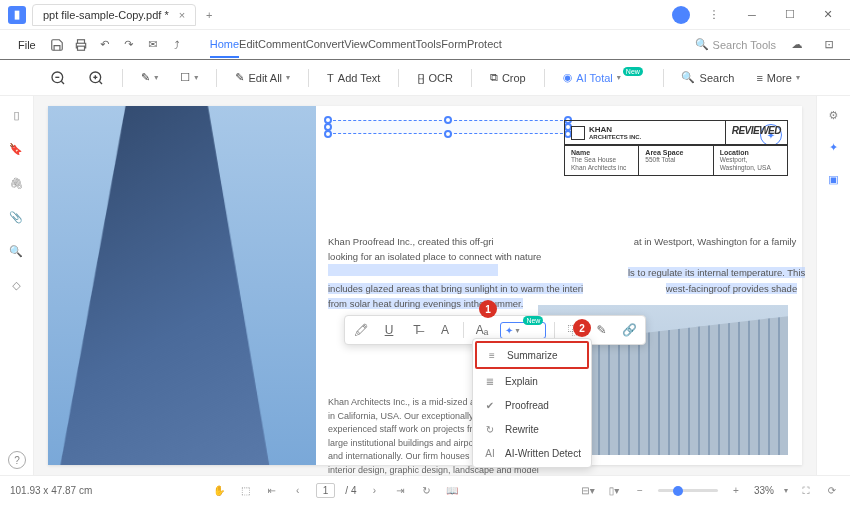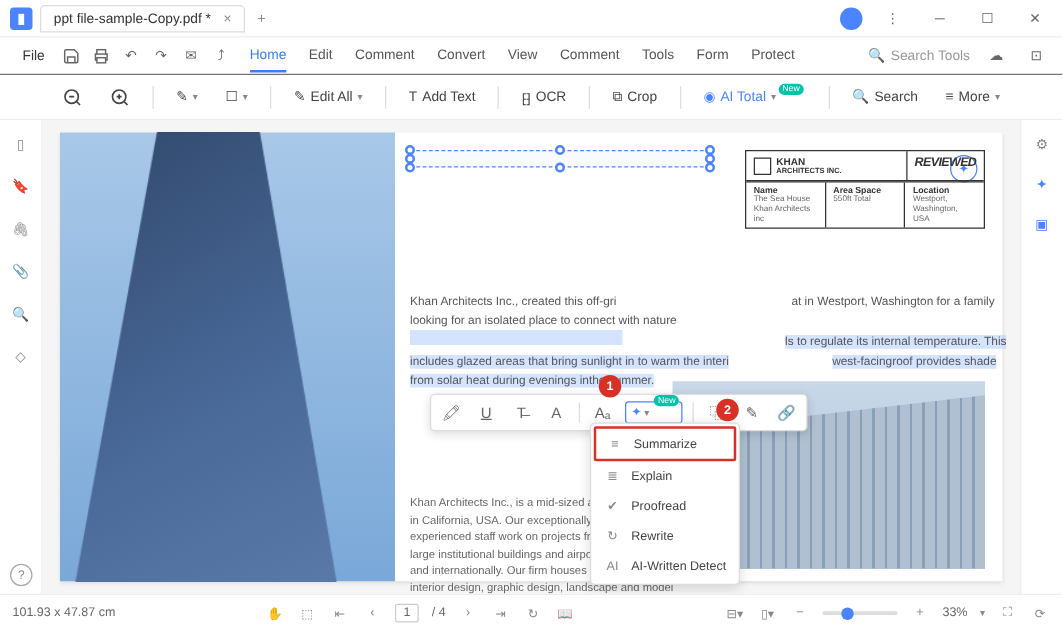--- a/index.html
+++ b/index.html
@@ -8,21 +8,21 @@
 .app-icon{width:18px;height:18px;background:#4c84ff;border-radius:3px;margin-right:6px;display:flex;align-items:center;justify-content:center;color:#fff;font-weight:bold;font-size:11px}
 .tab{display:flex;align-items:center;padding:4px 10px;background:#fff;border:1px solid #ddd;border-radius:4px 4px 0 0;font-size:11px;margin-right:4px}
 .tab-close{margin-left:10px;color:#888;cursor:pointer}
 .tab-add{width:18px;height:18px;display:flex;align-items:center;justify-content:center;color:#888;cursor:pointer}
 .titlebar-right{margin-left:auto;display:flex;align-items:center;gap:10px}
 .win-btn{width:28px;height:20px;display:flex;align-items:center;justify-content:center;color:#666;cursor:pointer}
 .avatar{width:18px;height:18px;background:#4c84ff;border-radius:50%}
 .menubar{height:30px;display:flex;align-items:center;padding:0 10px;border-bottom:1px solid #737373;gap:2px}
 .file-menu{padding:4px 8px;font-size:11px}
 .qat-btn{width:22px;height:22px;display:flex;align-items:center;justify-content:center;color:#666;cursor:pointer}
-.menu-tabs{display:flex;gap:18px;margin-left:10px}
+.menu-tabs{display:flex;margin-left:20px}
 .menu-tab{font-size:11px;padding:6px 0;cursor:pointer;color:#555}
 .menu-tab.active{color:#3a7cff;border-bottom:2px solid #3a7cff;font-weight:500}
 .menubar-right{margin-left:auto;display:flex;align-items:center;gap:10px}
 .search-tools{display:flex;align-items:center;gap:4px;color:#999;font-size:11px}
 .toolbar{height:36px;display:flex;align-items:center;justify-content:center;gap:6px;border-bottom:1px solid #eee;padding:0 10px}
 .tool-btn{display:flex;align-items:center;gap:4px;padding:4px 8px;font-size:11px;color:#444;cursor:pointer;border-radius:3px}
 .tool-divider{width:1px;height:18px;background:#ddd;margin:0 4px}
 .dropdown-arrow{font-size:8px;color:#888}
 .new-badge{background:#00c4a7;color:#fff;font-size:7px;padding:1px 3px;border-radius:6px;position:relative;top:-6px;left:-2px}
 .main{display:flex;height:calc(100% - 126px)}
@@ -33,21 +33,21 @@
 .page{background:#fff;width:100%;height:100%;position:relative;box-shadow:0 1px 3px rgba(0,0,0,0.1)}
 .bldg-left{position:absolute;left:0;top:0;width:268px;height:100%;background:linear-gradient(180deg,#a8c8e8 0%,#7aa8d8 100%);overflow:hidden}
 .bldg-corner{position:absolute;left:-10px;top:-20px;width:260px;height:500px;background:linear-gradient(135deg,#2a3f5f 0%,#4a6a9a 50%,#6a8aba 100%);transform:perspective(400px) rotateY(-15deg) skewY(25deg);clip-path:polygon(35% 0,65% 0,100% 100%,0 100%)}
 .content-right{position:absolute;left:280px;top:14px;right:14px}
 .title-box{position:relative;border:1px dashed #4c84ff;padding:6px 10px;background:rgba(200,220,255,0.15);margin-bottom:12px;width:240px}
 .title-text{font-size:24px;font-weight:800;color:#2a2a2a;line-height:1.1;background:rgba(170,200,255,0.35)}
 .handle{position:absolute;width:8px;height:8px;background:#fff;border:2px solid #4c84ff;border-radius:50%}
 .handle.tl{left:-5px;top:-5px}.handle.tr{right:-5px;top:-5px}.handle.bl{left:-5px;bottom:-5px}.handle.br{right:-5px;bottom:-5px}
 .handle.mt{left:50%;top:-5px;margin-left:-4px}.handle.mb{left:50%;bottom:-5px;margin-left:-4px}
 .handle.ml{left:-5px;top:50%;margin-top:-4px}.handle.mr{right:-5px;top:50%;margin-top:-4px}
-.info-panel{position:absolute;right:0;top:0;width:192px;border:1px solid #333}
+.info-panel{position:absolute;right:0;top:0;width:224px;border:1px solid #333}
 .info-header{display:flex;border-bottom:1px solid #333}
 .logo-cell{flex:1;padding:4px 6px;display:flex;align-items:center;gap:4px;font-size:8px;font-weight:bold}
 .logo-square{width:14px;height:14px;border:1.5px solid #333}
 .reviewed{padding:4px 6px;border-left:1px solid #333;font-weight:900;font-size:10px;font-style:italic;letter-spacing:-.5px}
 .info-row{display:flex}
 .info-cell{flex:1;padding:3px 6px;border-right:1px solid #333;font-size:7px}
 .info-cell:last-child{border-right:none}
 .info-cell .label{font-weight:bold;font-size:7px}
 .info-cell .val{color:#666;font-size:6.5px;line-height:1.2}
 .para{font-size:9.5px;color:#555;line-height:1.6;margin-top:100px;width:490px}
@@ -220,21 +220,21 @@
                 <div class="val">550ft Total</div>
               </div>
             <div class="info-cell">
                 <div class="label">Location</div>
                 <div class="val">Westport, Washington, USA</div>
               </div>
           </div>
         </div>
 
         <div class="para">
-          <span>Khan Architects Inc., created this off-gri</span><span style="display:inline-block;width:140px"></span><span>at in Westport, Washington for a family looking for an isolated place to connect with nature</span><br>
+          <span>Khan Proofread Inc., created this off-gri</span><span style="display:inline-block;width:140px"></span><span>at in Westport, Washington for a family looking for an isolated place to connect with nature</span><br>
           <span class="highlight" style="display:inline-block;width:170px;height:12px"></span><span style="display:inline-block;width:130px"></span><span class="highlight">ls to regulate its internal temperature. This includes glazed areas that bring sunlight in to warm the interi</span> <span style="display:inline-block;width:80px"></span><span class="highlight">west-facingroof provides shade from solar heat during evenings inthe summer.</span>
         </div>
       </div>
 
       <div class="body-col">Khan Architects Inc., is a mid-sized architecture firm based in California, USA. Our exceptionally talented and experienced staff work on projects from boutique interiors to large institutional buildings and airport complexes, locally and internationally. Our firm houses their architecture, interior design, graphic design, landscape and model making staff. We strieve to be leaders in the community through work, research and personal choices.</div>
 
       <div class="bldg-right">
         <div class="bldg-right-shape"></div>
       </div>
     </div>

